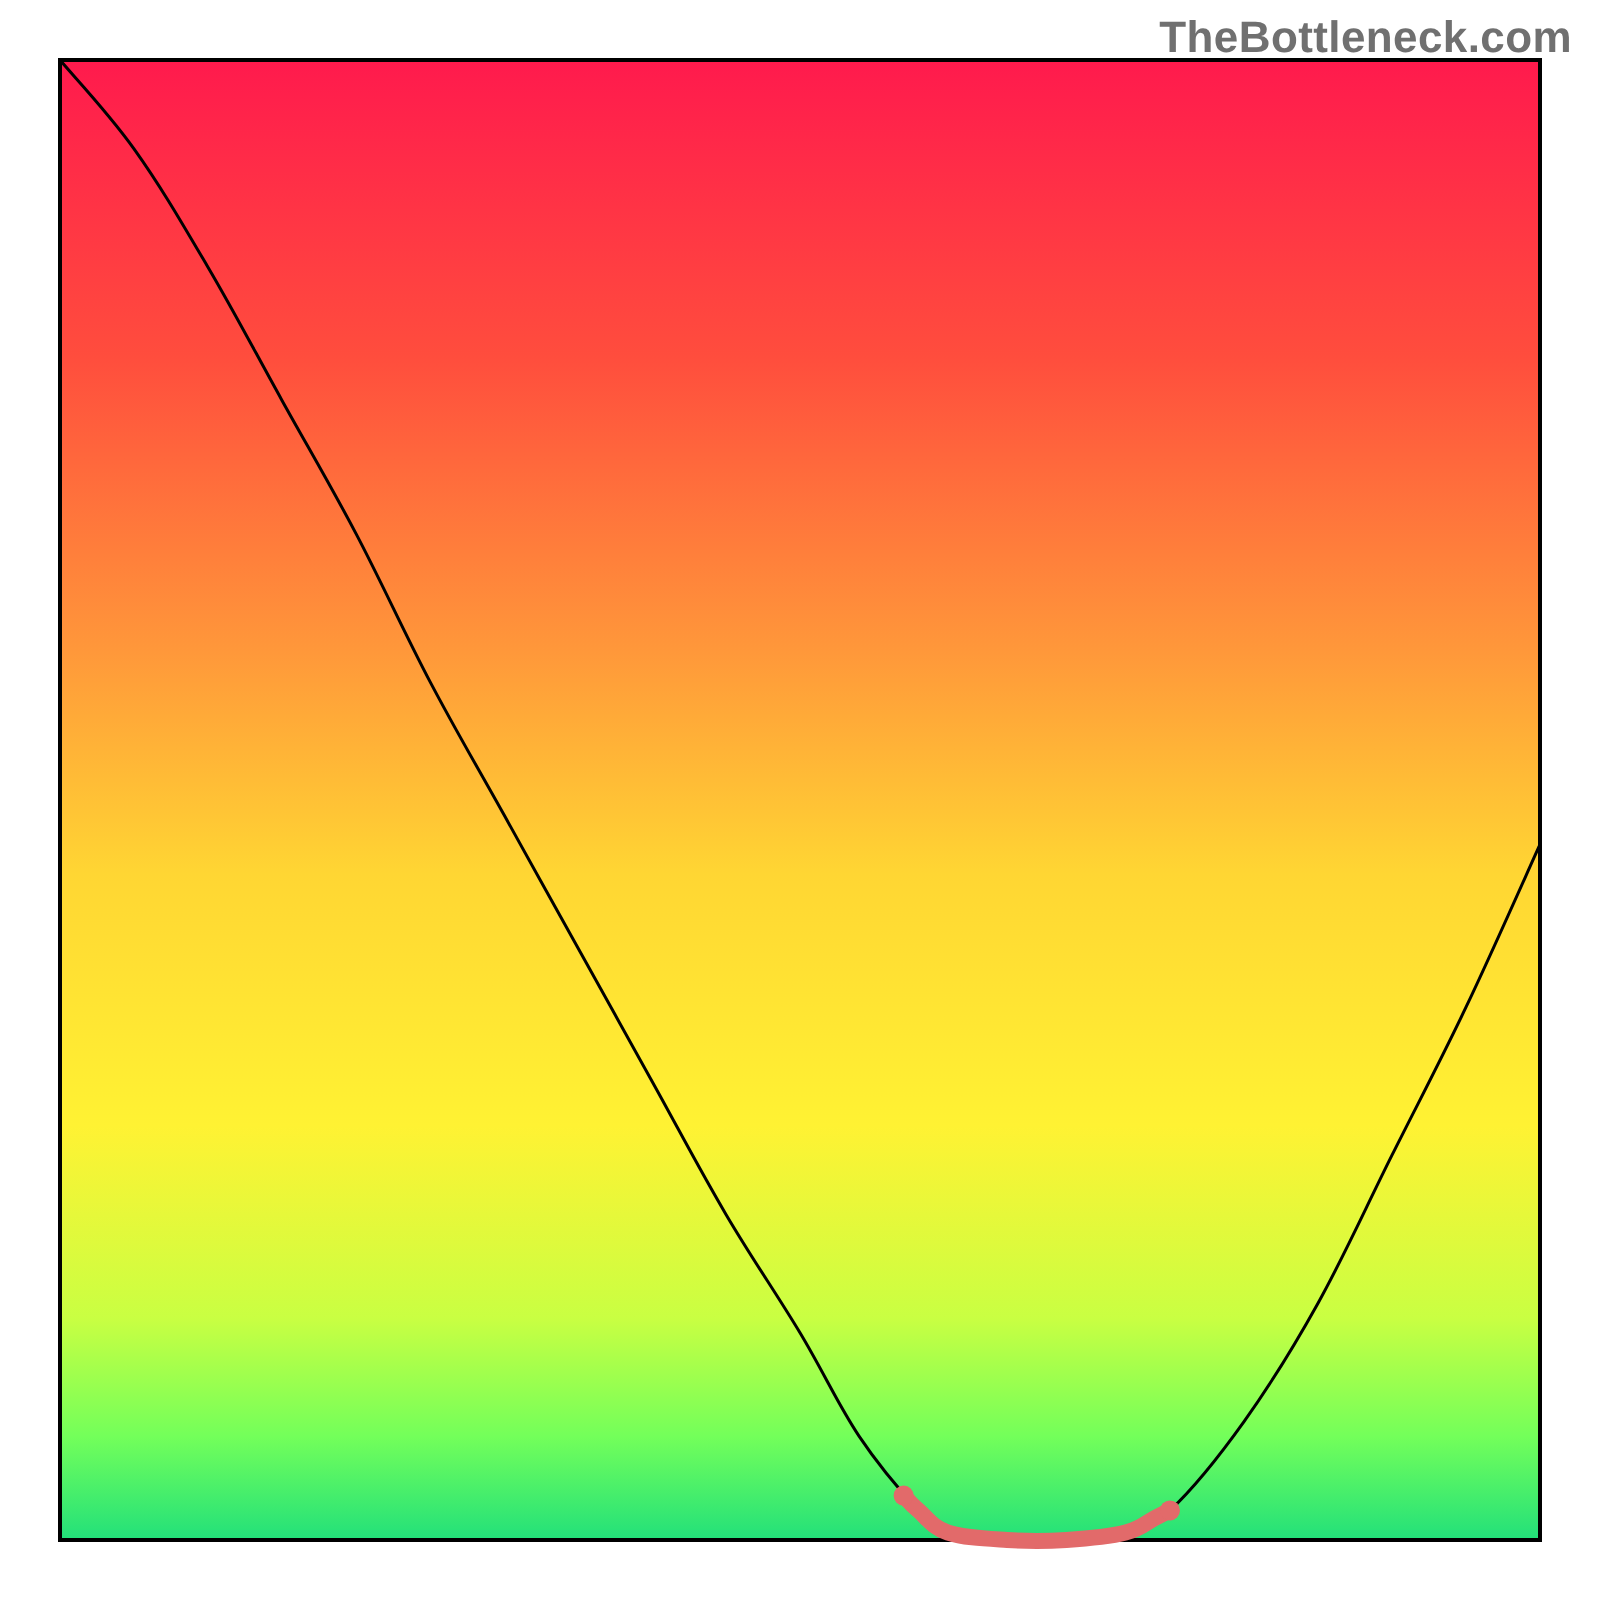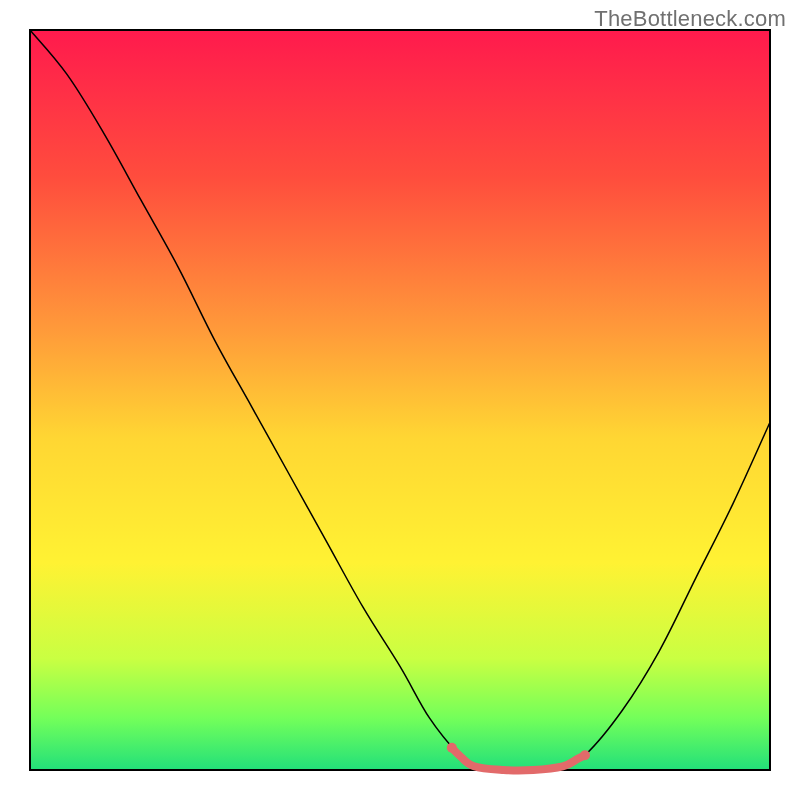--- a/index.html
+++ b/index.html
@@ -15,21 +15,21 @@
     position: relative;
     width: 800px;
     height: 800px;
   }
   .watermark {
     position: absolute;
     top: 6px;
     right: 14px;
     color: #707070;
     font-size: 22px;
-    font-weight: 400;
+    font-weight: 700;
     letter-spacing: 0.2px;
     z-index: 10;
   }
   svg {
     display: block;
   }
 </style>
 </head>
 <body>
 

